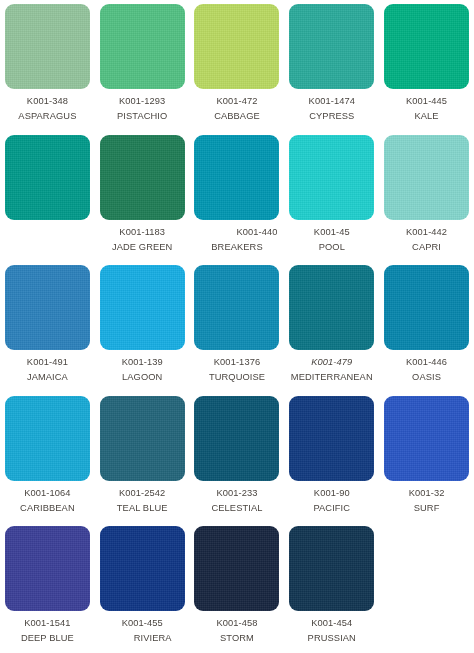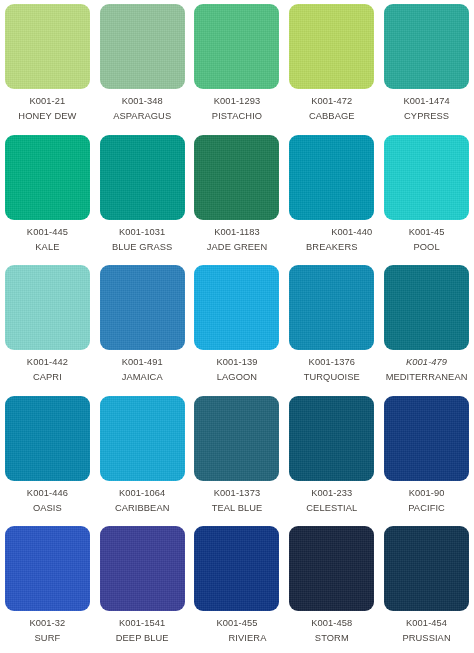--- a/index.html
+++ b/index.html
@@ -74,27 +74,20 @@
   }
   
   .swatch-cell.col-5 .swatch-caption {
     overflow: visible;
   }
 </style>
 </head>
 <body>
 
 <div class="palette-grid" style="background: rgb(255, 255, 255);">
-    <div class="swatch-cell col-1">
-      <div class="swatch-chip" style="background-color: rgb(188, 220, 128);"></div>
-      <div class="swatch-caption">
-        <span class="swatch-code" style="color: rgb(74, 69, 64);">K001-21</span>
-        <span class="swatch-name" style="color: rgb(74, 69, 64);">HONEY DEW</span>
-      </div>
-    </div>
     <div class="swatch-cell col-2">
       <div class="swatch-chip" style="background-color: rgb(147, 196, 156);"></div>
       <div class="swatch-caption">
         <span class="swatch-code" style="color: rgb(74, 69, 64);">K001-348</span>
         <span class="swatch-name" style="color: rgb(74, 69, 64);">ASPARAGUS</span>
       </div>
     </div>
     <div class="swatch-cell col-3">
       <div class="swatch-chip" style="background-color: rgb(82, 193, 131);"></div>
       <div class="swatch-caption">
@@ -118,24 +111,20 @@
     </div>
     <div class="swatch-cell col-1">
       <div class="swatch-chip" style="background-color: rgb(0, 177, 131);"></div>
       <div class="swatch-caption">
         <span class="swatch-code" style="color: rgb(74, 69, 64);">K001-445</span>
         <span class="swatch-name" style="color: rgb(74, 69, 64);">KALE</span>
       </div>
     </div>
     <div class="swatch-cell col-2">
       <div class="swatch-chip" style="background-color: rgb(0, 154, 138);"></div>
-      <div class="swatch-caption">
-        <span class="swatch-code" style="color: rgb(74, 69, 64);">K001-1031</span>
-        <span class="swatch-name" style="color: rgb(74, 69, 64);">BLUE GRASS</span>
-      </div>
     </div>
     <div class="swatch-cell col-3">
       <div class="swatch-chip" style="background-color: rgb(31, 125, 86);"></div>
       <div class="swatch-caption">
         <span class="swatch-code" style="color: rgb(74, 69, 64);">K001-1183</span>
         <span class="swatch-name" style="color: rgb(74, 69, 64);">JADE GREEN</span>
       </div>
     </div>
     <div class="swatch-cell col-4">
       <div class="swatch-chip" style="background-color: rgb(0, 151, 178);"></div>
@@ -196,21 +185,21 @@
     <div class="swatch-cell col-2">
       <div class="swatch-chip" style="background-color: rgb(23, 169, 213);"></div>
       <div class="swatch-caption">
         <span class="swatch-code" style="color: rgb(74, 69, 64);">K001-1064</span>
         <span class="swatch-name" style="color: rgb(74, 69, 64);">CARIBBEAN</span>
       </div>
     </div>
     <div class="swatch-cell col-3">
       <div class="swatch-chip" style="background-color: rgb(35, 101, 122);"></div>
       <div class="swatch-caption">
-        <span class="swatch-code" style="color: rgb(74, 69, 64);">K001-1373</span>
+        <span class="swatch-code" style="color: rgb(74, 69, 64);">K001-2542</span>
         <span class="swatch-name" style="color: rgb(74, 69, 64);">TEAL BLUE</span>
       </div>
     </div>
     <div class="swatch-cell col-4">
       <div class="swatch-chip" style="background-color: rgb(10, 85, 114);"></div>
       <div class="swatch-caption">
         <span class="swatch-code" style="color: rgb(74, 69, 64);">K001-233</span>
         <span class="swatch-name" style="color: rgb(74, 69, 64);">CELESTIAL</span>
       </div>
     </div>

